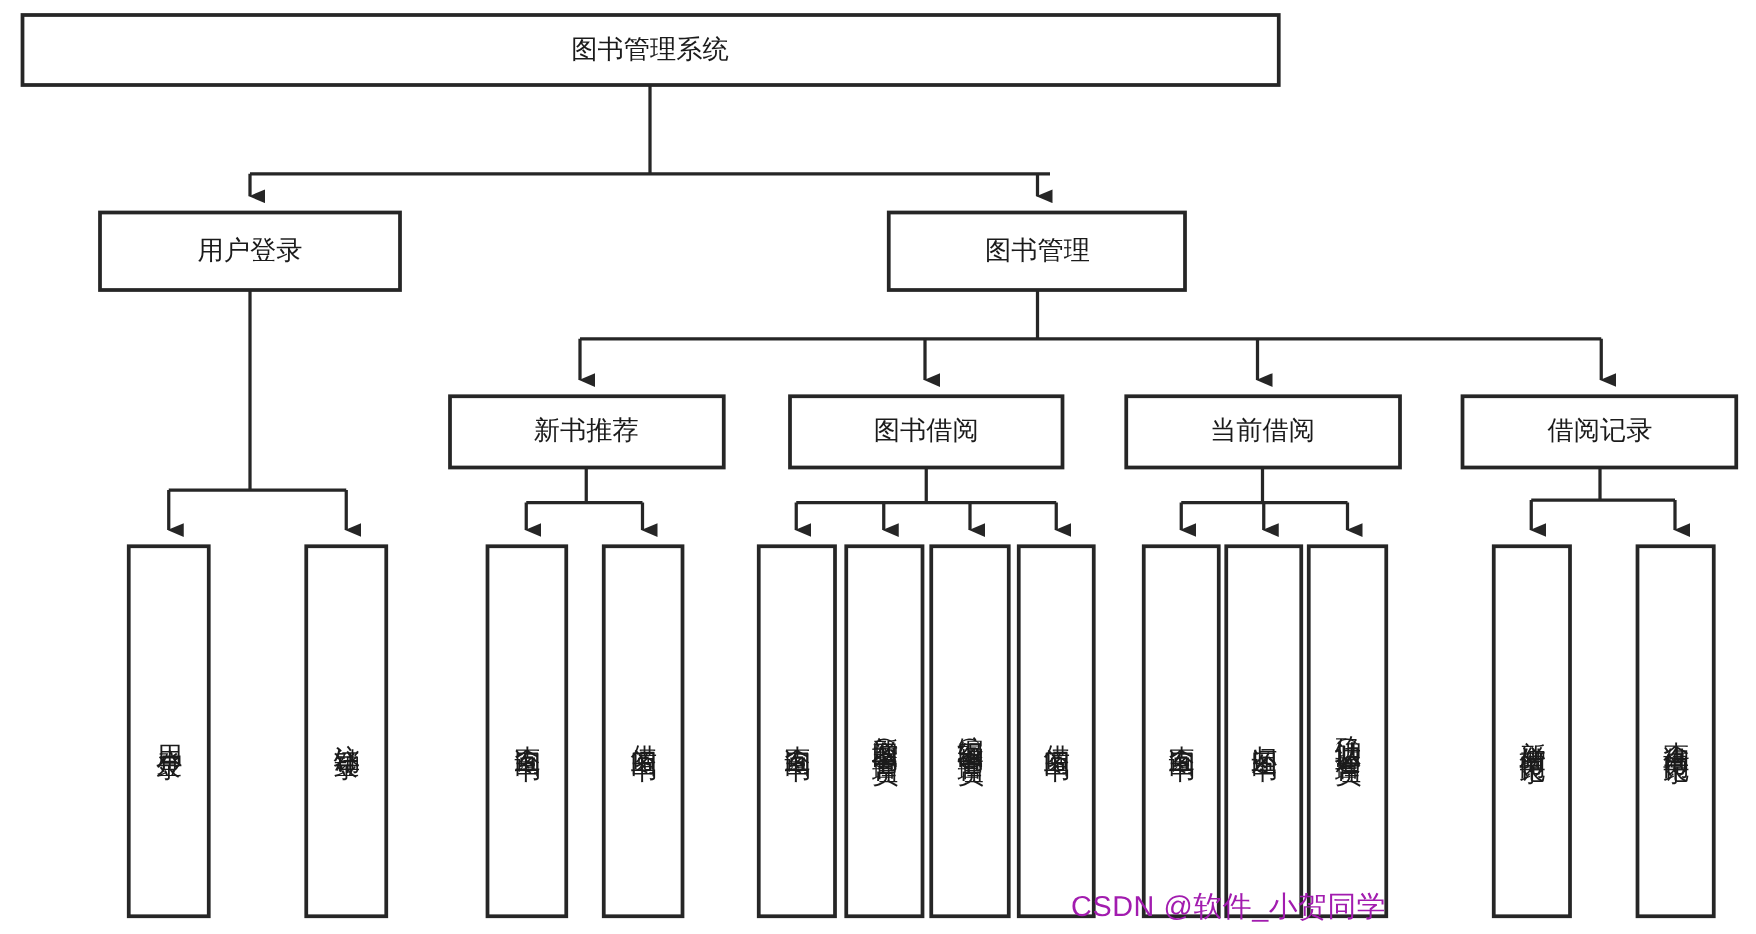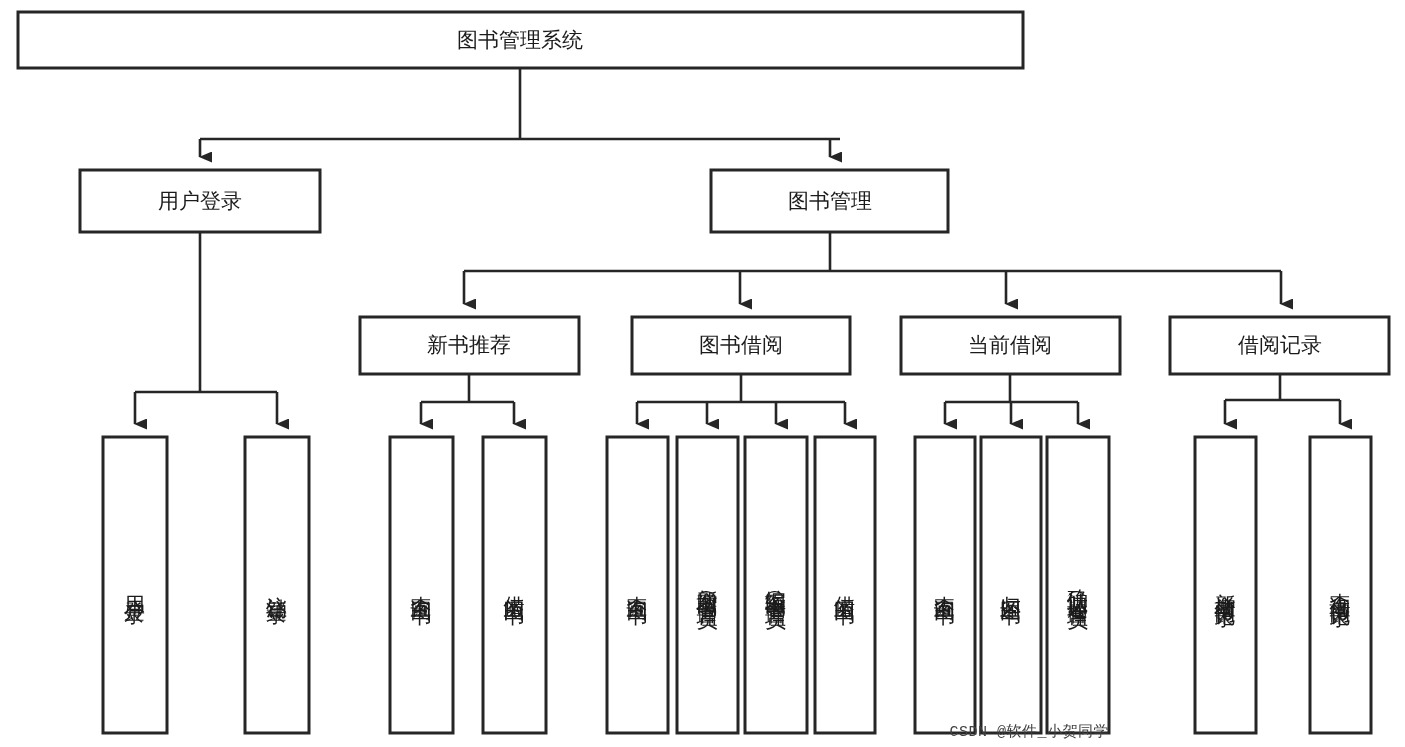--- a/index.html
+++ b/index.html
@@ -58,23 +58,23 @@
     letter-spacing: 3px;
     color: #1b1b1b;
     white-space: nowrap;
     text-align: center;
     pointer-events: none;
   }
   .watermark {
     position: absolute;
     right: 8px;
     bottom: 6px;
-    font-family: Liberation Mono, monospace;
-    font-size: 15px;
-    color: #404040;
+    font-family: Liberation Sans, sans-serif;
+    font-size: 23px;
+    color: #a21caf;
     letter-spacing: 0.5px;
     white-space: nowrap;
   }
 </style>
 </head>
 <body>
 
 <div id="diagram-root">
 
   <svg class="diagram-canvas" viewBox="0 0 1405 747" xmlns="http://www.w3.org/2000/svg">

